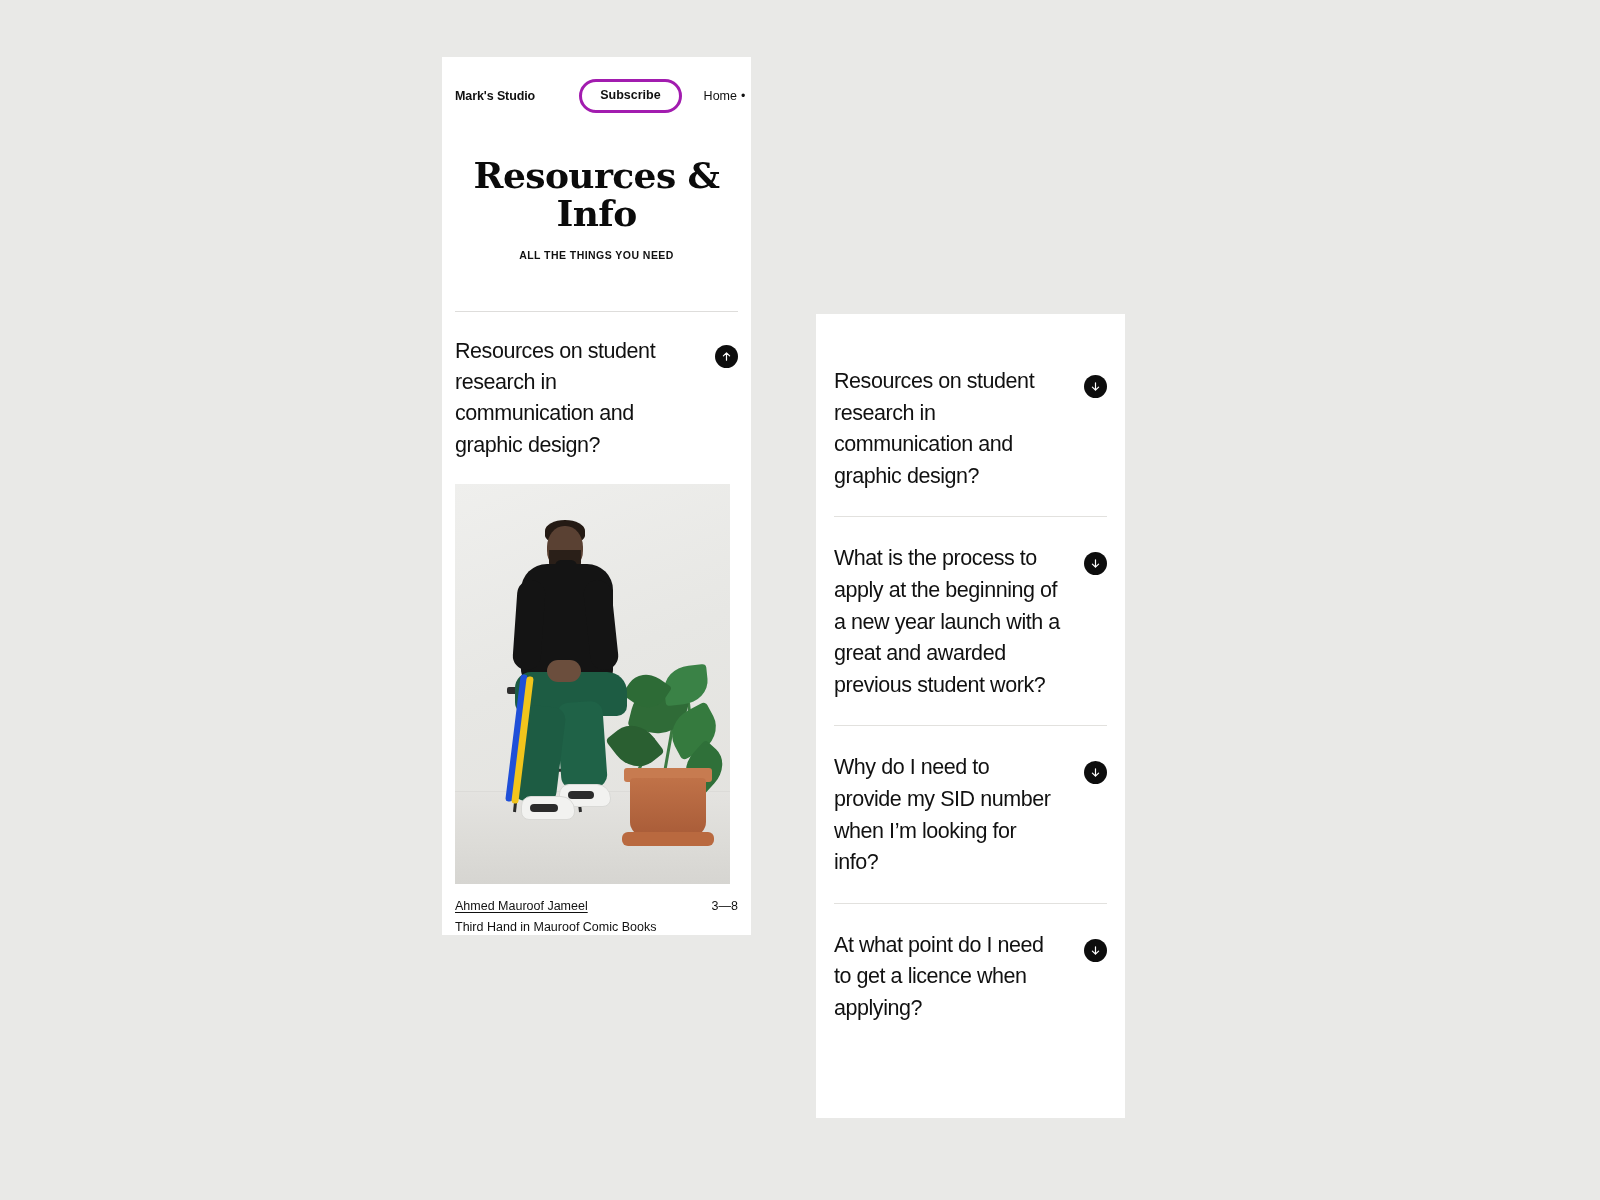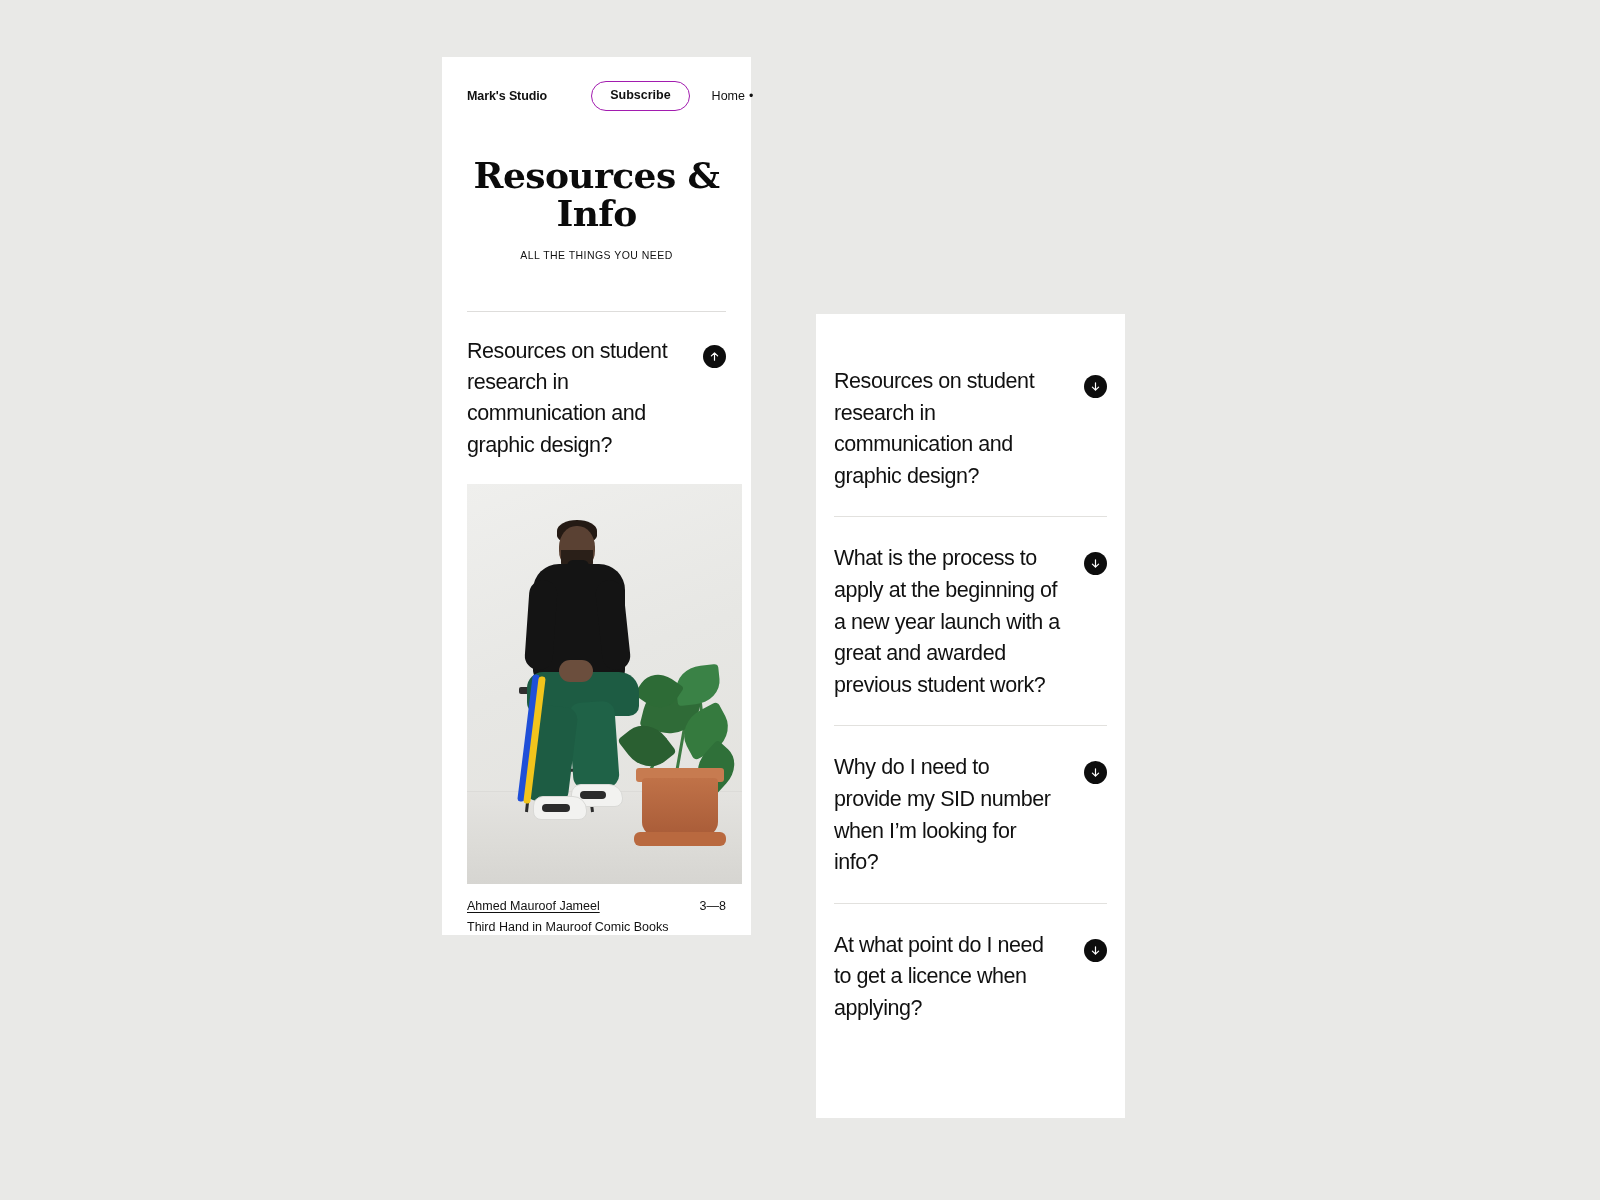--- a/index.html
+++ b/index.html
@@ -18,39 +18,39 @@
 
   
   .panel-left {
     position: absolute;
     left: 442px;
     top: 57px;
     width: 309px;
     height: 878px;
     background: #ffffff;
     box-sizing: border-box;
-    padding: 0 25px;
+    padding: 0 13px;
   }
 
   .topbar {
     display: flex;
     align-items: center;
     height: 78px;
     justify-content: flex-start;
   }
   .brand {
     font-size: 12.5px;
     font-weight: bold;
     color: #111111;
     letter-spacing: -0.1px;
     white-space: nowrap;
   }
   .subscribe-btn {
     margin-left: 44px;
-    border: 1px solid #a21caf;
+    border: 3px solid #a21caf;
     border-radius: 999px;
     background: #ffffff;
     font-family: "Liberation Sans", sans-serif;
     font-size: 12.5px;
     font-weight: bold;
     color: #111111;
     padding: 7px 18px 8px;
     line-height: 1;
     cursor: pointer;
     white-space: nowrap;
@@ -78,21 +78,21 @@
     font-weight: bold;
     font-size: 36px;
     line-height: 1.05;
     color: #0b0b0b;
     letter-spacing: -0.6px;
     margin: 0;
   }
   .hero-sub {
     margin-top: 16px;
     font-size: 10.5px;
-    font-weight: normal;
+    font-weight: bold;
     letter-spacing: 0.45px;
     color: #111111;
   }
 
   .divider {
     border-top: 1px solid #dedddb;
     margin-top: 50px;
   }
 
   .q-block {

